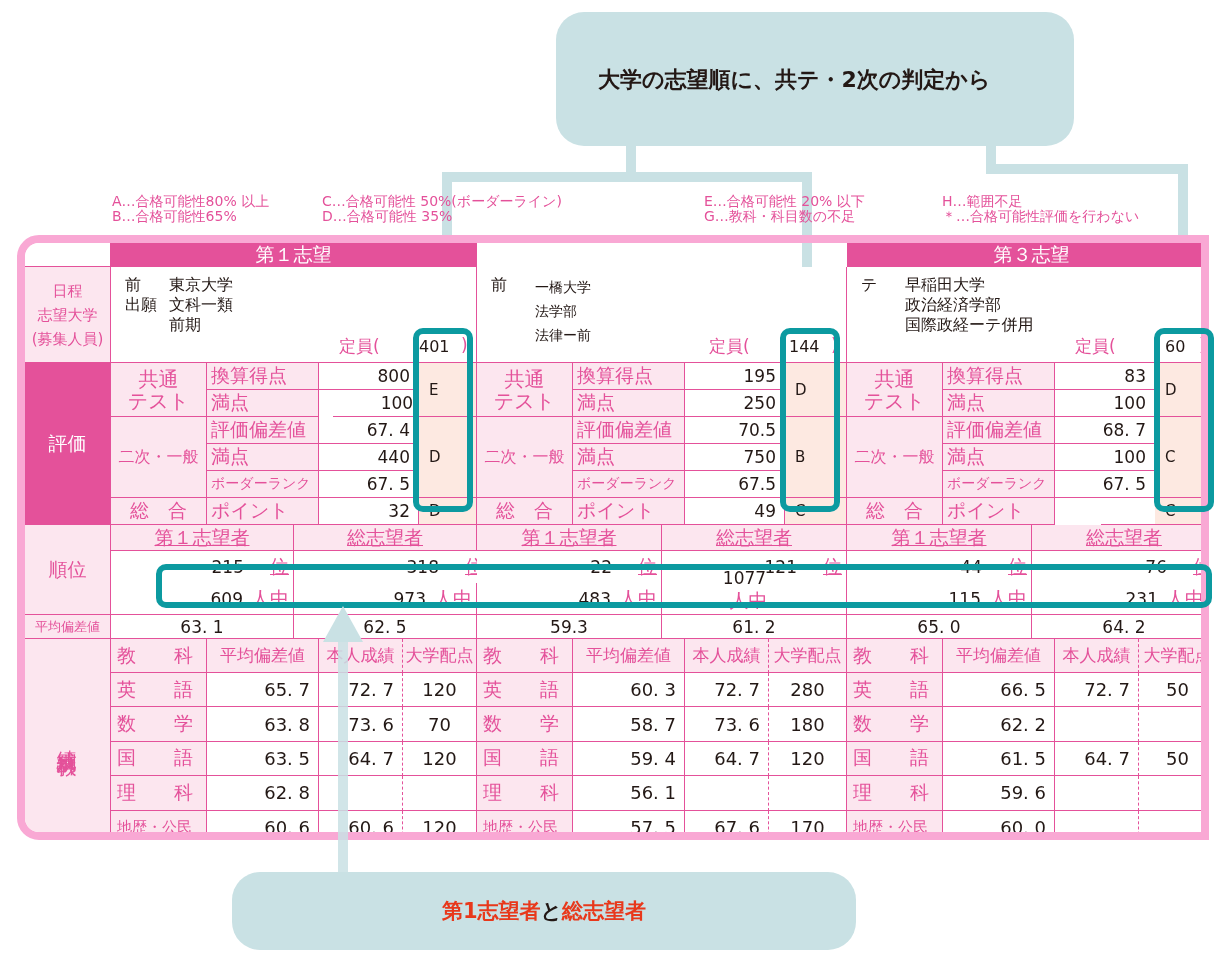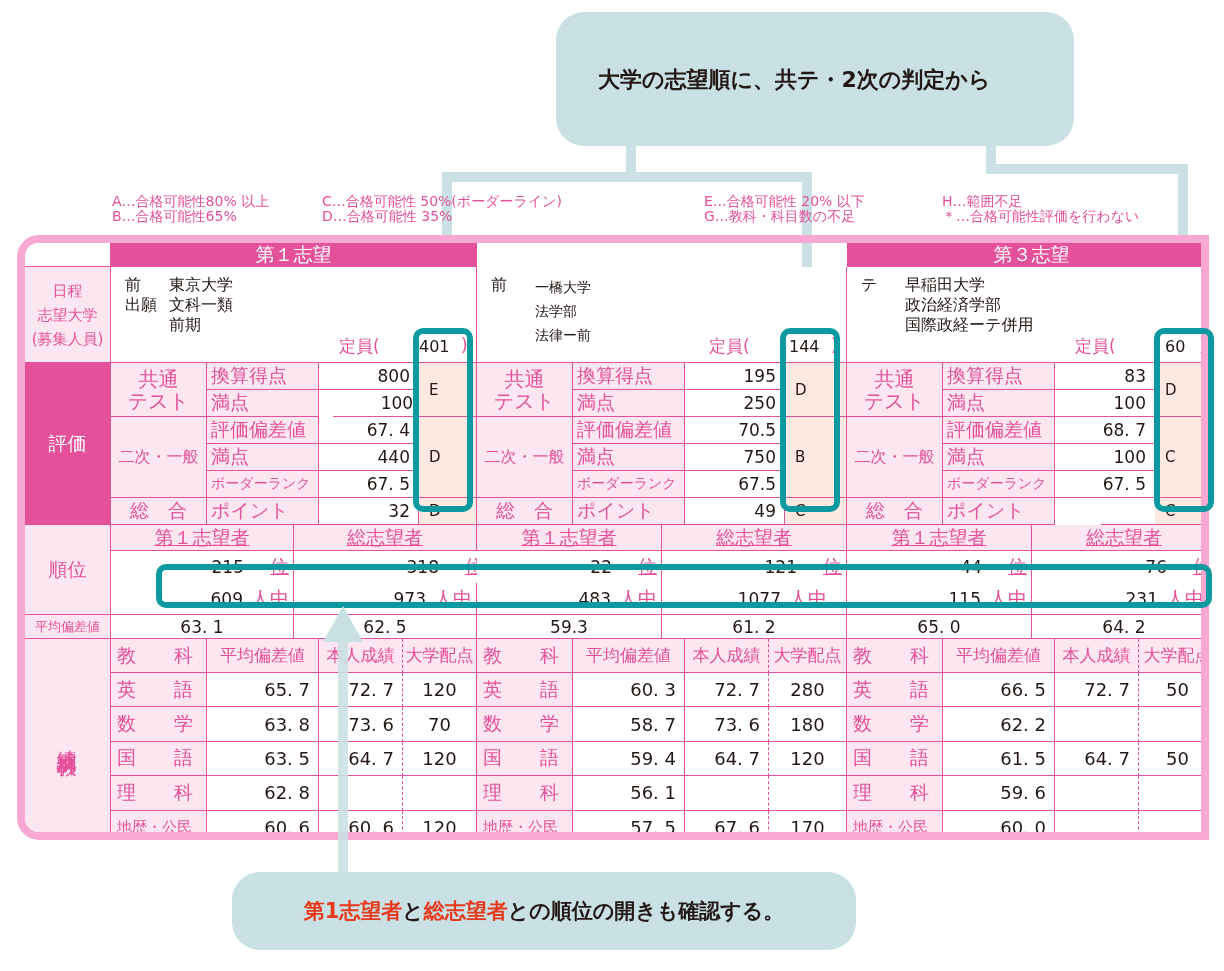--- a/index.html
+++ b/index.html
@@ -182,21 +182,21 @@
     </div>
     <div class="cell num" style="left:452px;top:340px;width:185px;height:32px;padding-right:4px;">
       <span>483</span>
       <span class="pink" style="margin-left:8px;font-size:19px;">人中</span>
     </div>
     <div class="cell lab ctr" style="left:637px;top:282px;width:185px;height:26px;font-size:19px;text-decoration:underline;">総志望者</div>
     <div class="cell num" style="left:637px;top:308px;width:185px;height:32px;border-bottom:none;padding-right:4px;">
       <span>121</span>
       <span class="pink" style="margin-left:26px;font-size:19px;text-decoration:underline;">位</span>
     </div>
-    <div class="cell num" style="left:637px;top:340px;width:185px;height:32px;padding-right:19px;">
+    <div class="cell num" style="left:637px;top:340px;width:185px;height:32px;padding-right:19px;flex-direction:column;">
       <span>1077</span>
       <span class="pink" style="margin-left:8px;font-size:19px;">人中</span>
     </div>
     <div class="cell lab ctr" style="left:822px;top:282px;width:185px;height:26px;font-size:19px;text-decoration:underline;">第１志望者</div>
     <div class="cell num" style="left:822px;top:308px;width:185px;height:32px;border-bottom:none;padding-right:4px;">
       <span>44</span>
       <span class="pink" style="margin-left:26px;font-size:19px;text-decoration:underline;">位</span>
     </div>
     <div class="cell num" style="left:822px;top:340px;width:185px;height:32px;padding-right:4px;">
       <span>115</span>
@@ -297,14 +297,13 @@
 
 <div class="teal" style="left:413px;top:328px;width:60px;height:184px;"></div>
 <div class="teal" style="left:780px;top:328px;width:60px;height:184px;"></div>
 <div class="teal" style="left:1154px;top:328px;width:60px;height:184px;"></div>
 <div class="teal" style="left:156px;top:564px;width:1056px;height:44px;"></div>
 
 <div class="callout callout-bot">
   <span class="hl">第1志望者</span>
     <span>と</span>
     <span class="hl">総志望者</span>
-    <span>との順位の開きも確認する。</span>
 </div>
 
 </body></html>

